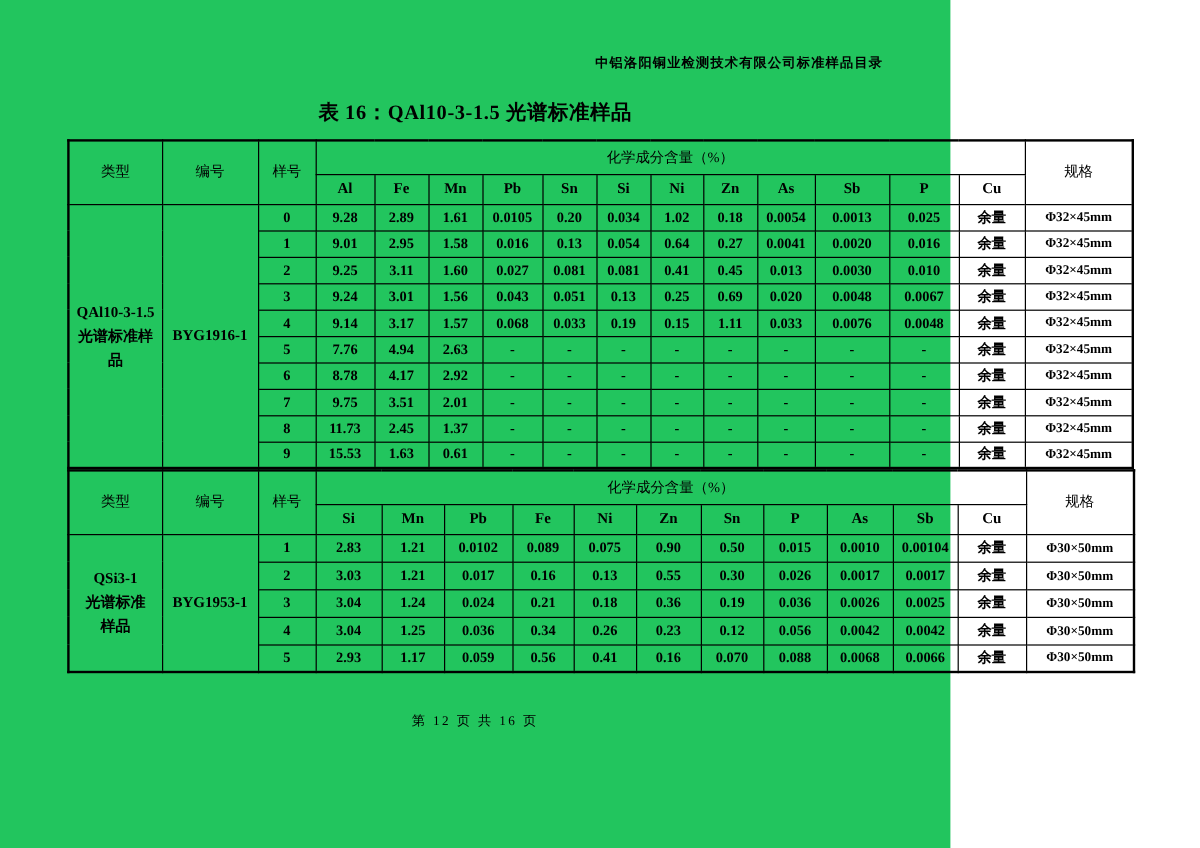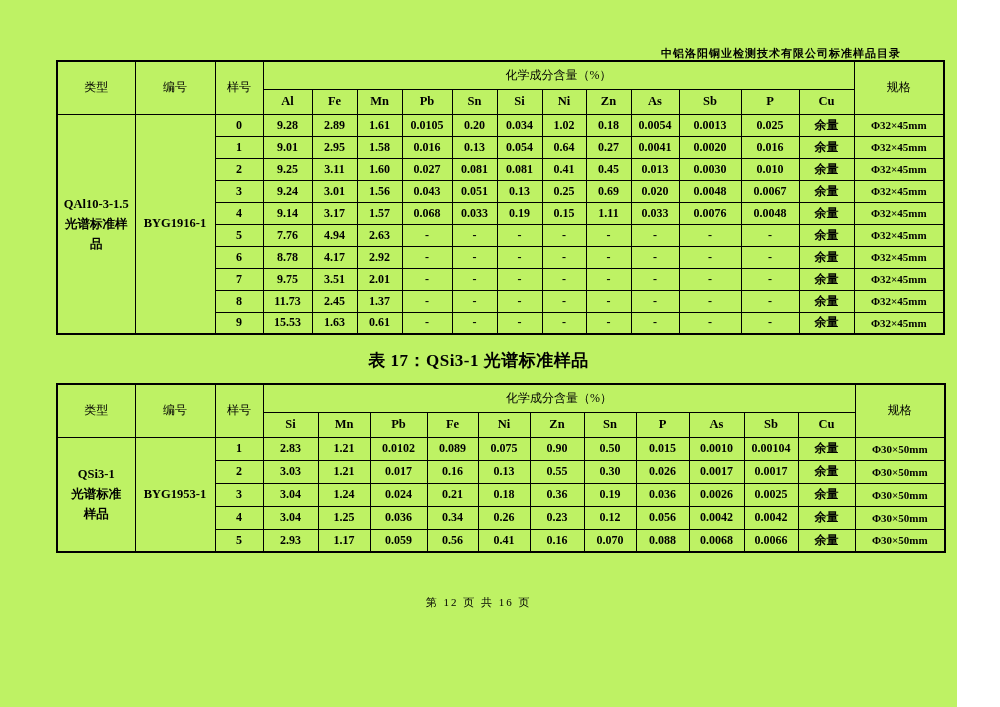--- a/index.html
+++ b/index.html
@@ -2,21 +2,21 @@
 <html><head>
 <meta charset="utf-8">
 <style>
   * { margin:0; padding:0; box-sizing:border-box; }
   html,body { background:#fff; }
   body {
     width:1000px; height:707px; overflow:hidden;
     font-family:"Liberation Serif","DejaVu Serif",serif;
     color:#000;
   }
-  .page { width:957px; height:707px; padding:46px 56px 0 56px; background:#bef264; }
+  .page { width:792px; height:707px; padding:46px 56px 0 56px; background:#22c55e; }
   .doc-header {
     text-align:right; font-size:11px; font-weight:bold;
     letter-spacing:1px; line-height:14px;
   }
   .table-title {
     text-align:center; font-size:17px; font-weight:bold;
     margin:22px 0 10px 0; line-height:24px; letter-spacing:0.5px;
   }
   .table-title.t17 { margin:14px 0 10px 0; }
   table.stdtable {
@@ -33,29 +33,30 @@
   tr.drow-t1 { height:23px; }
   th.lbl { font-weight:normal; font-size:12px; }
   th.el  { font-weight:bold; font-size:12.5px; }
   td.val { font-weight:bold; font-size:12px; }
   td.spec { font-weight:bold; font-size:11px; letter-spacing:0; }
   td.typecell {
     font-weight:bold; font-size:12.5px; white-space:pre-line; line-height:1.6;
   }
   td.codecell { font-weight:bold; font-size:12.5px; }
   .page-footer {
-    text-align:center; font-size:11px; margin-top:42px; letter-spacing:2px;
+    text-align:center; font-size:11px; margin-top:32px; letter-spacing:2px;
   }
 </style>
 </head>
 <body>
 
 <div class="page">
   <div class="doc-header">中铝洛阳铜业检测技术有限公司标准样品目录</div>
 
+  <div class="table-title">表 16：QAl10-3-1.5 光谱标准样品</div>
   <table class="stdtable">
       <colgroup>
         <col style="width: 78px;">
         <col style="width: 80px;">
         <col style="width: 48px;">
         <col style="width: 49px;">
         <col style="width: 45px;">
         <col style="width: 45px;">
         <col style="width: 50px;">
         <col style="width: 45px;">
@@ -252,21 +253,20 @@
           <td class="val">-</td>
           <td class="val">-</td>
           <td class="val">-</td>
           <td class="val">-</td>
           <td class="val">余量</td>
           <td class="spec">Φ32×45mm</td>
         </tr>
       </tbody>
     </table>
 
-  <div class="table-title t17">表 17：QSi3-1 光谱标准样品</div>
   <table class="stdtable">
       <colgroup>
         <col style="width: 78px;">
         <col style="width: 80px;">
         <col style="width: 48px;">
         <col style="width: 55px;">
         <col style="width: 52px;">
         <col style="width: 57px;">
         <col style="width: 51px;">
         <col style="width: 52px;">

